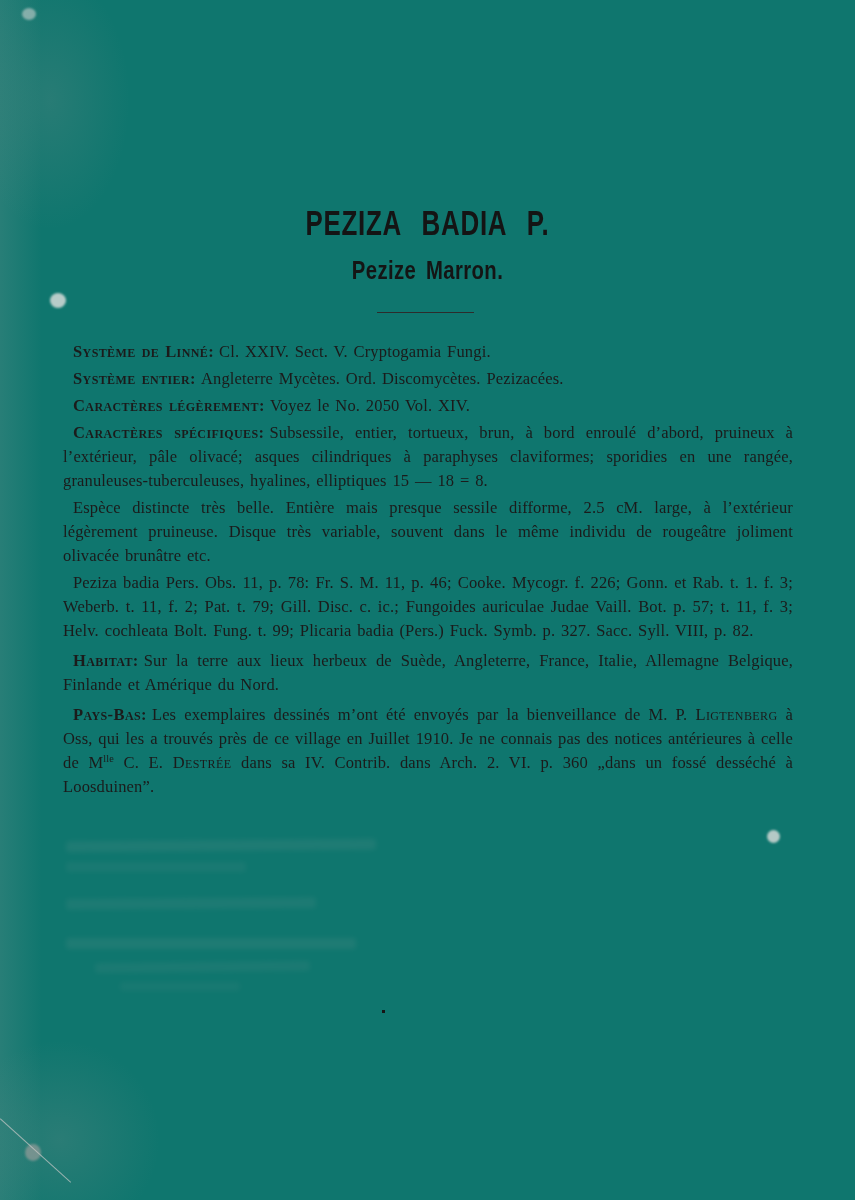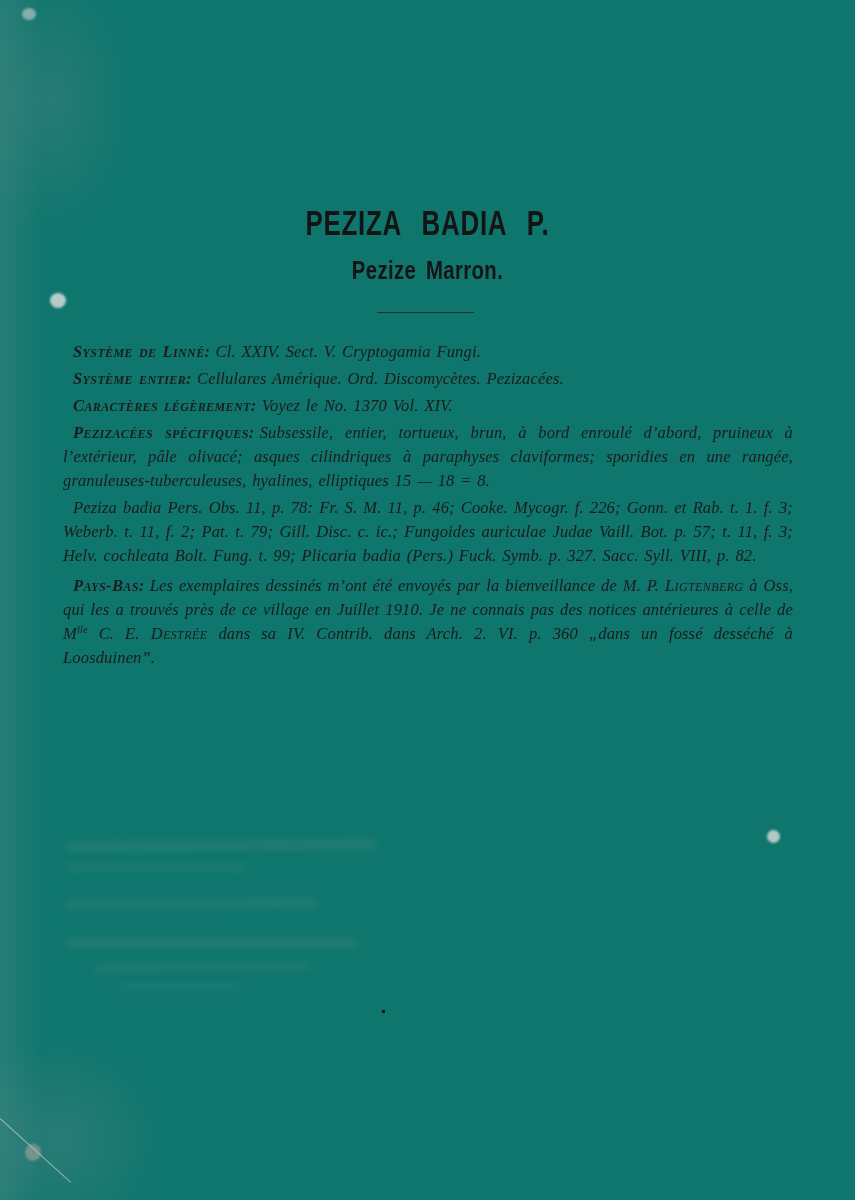--- a/index.html
+++ b/index.html
@@ -127,30 +127,29 @@
     width: 730px;
     font-size: 16.5px;
     line-height: 24px;
     text-align: justify;
     letter-spacing: 0.15px;
     word-spacing: 1.5px;
   }
   .para {
     margin: 0 0 3px 0;
     text-indent: 10px;
-    font-style: italic;
   }
   .para-spaced { margin-top: 6px; }
   .field-label {
     font-variant: small-caps;
     font-weight: bold;
     letter-spacing: 0.4px;
     margin-right: 5px;
   }
-  .para-italic { font-style: italic; }
+  .para-italic { }
   .seg-normal {}
   .seg-smallcaps { font-variant: small-caps; letter-spacing: 0.4px; }
   .seg-superscript { vertical-align: super; font-size: 0.62em; line-height: 0; }
 </style>
 </head>
 <body>
 
 <div class="page">
 
   <div class="edge-noise-left"></div>
@@ -175,35 +174,41 @@
   </div>
   <div class="divider-rule"></div>
 
   <div class="text-block">
 
     <p class="para">
       <span class="field-label">Système de Linné:</span><span>Cl. XXIV. Sect. V. Cryptogamia Fungi.</span>
     </p>
 
     <p class="para">
-      <span class="field-label">Système entier:</span><span>Cellulares Amérique. Ord. Discomycètes. Pezizacées.</span>
-    </p>
-
-    <p class="para">
-      <span class="field-label">Caractères légèrement:</span><span>Voyez le No. 1370 Vol. XIV.</span>
-    </p>
-
-    <p class="para">
-      <span class="field-label">Pezizacées spécifiques:</span><span>Subsessile, entier, tortueux, brun, à bord enroulé d’abord, pruineux à l’extérieur, pâle olivacé; asques cilindriques à paraphyses claviformes; sporidies en une rangée, granuleuses-tuberculeuses, hyalines, elliptiques 15 — 18 = 8.</span>
-    </p>
-
+      <span class="field-label">Système entier:</span><span>Angleterre Mycètes. Ord. Discomycètes. Pezizacées.</span>
+    </p>
+
+    <p class="para">
+      <span class="field-label">Caractères légèrement:</span><span>Voyez le No. 2050 Vol. XIV.</span>
+    </p>
+
+    <p class="para">
+      <span class="field-label">Caractères spécifiques:</span><span>Subsessile, entier, tortueux, brun, à bord enroulé d’abord, pruineux à l’extérieur, pâle olivacé; asques cilindriques à paraphyses claviformes; sporidies en une rangée, granuleuses-tuberculeuses, hyalines, elliptiques 15 — 18 = 8.</span>
+    </p>
+
+    <p class="para">
+      <span>Espèce distincte très belle. Entière mais presque sessile difforme, 2.5 cM. large, à l’extérieur légèrement pruineuse. Disque très variable, souvent dans le même individu de rougeâtre joliment olivacée brunâtre etc.</span>
+    </p>
 
     <p class="para para-italic">
       <span>Peziza badia Pers. Obs. 11, p. 78: Fr. S. M. 11, p. 46; Cooke. Mycogr. f. 226; Gonn. et Rab. t. 1. f. 3; Weberb. t. 11, f. 2; Pat. t. 79; Gill. Disc. c. ic.; Fungoides auriculae Judae Vaill. Bot. p. 57; t. 11, f. 3; Helv. cochleata Bolt. Fung. t. 99; Plicaria badia (Pers.) Fuck. Symb. p. 327. Sacc. Syll. VIII, p. 82.</span>
     </p>
 
+    <p class="para para-spaced">
+      <span class="field-label">Habitat:</span><span>Sur la terre aux lieux herbeux de Suède, Angleterre, France, Italie, Allemagne Belgique, Finlande et Amérique du Nord.</span>
+    </p>
 
     <p class="para para-spaced">
       <span class="field-label">Pays-Bas:</span><span><span class="seg-normal">Les exemplaires dessinés m’ont été envoyés par la bienveillance de M. P. </span><span class="seg-smallcaps">Ligtenberg</span><span class="seg-normal"> à Oss, qui les a trouvés près de ce village en Juillet 1910. Je ne connais pas des notices antérieures à celle de M</span><span class="seg-superscript">lle</span><span class="seg-normal"> C. E. </span><span class="seg-smallcaps">Destrée</span><span class="seg-normal"> dans sa IV. Contrib. dans Arch. 2. VI. p. 360 „dans un fossé desséché à Loosduinen”.</span></span>
     </p>
 
   </div>
 </div>
 
 </body></html>

